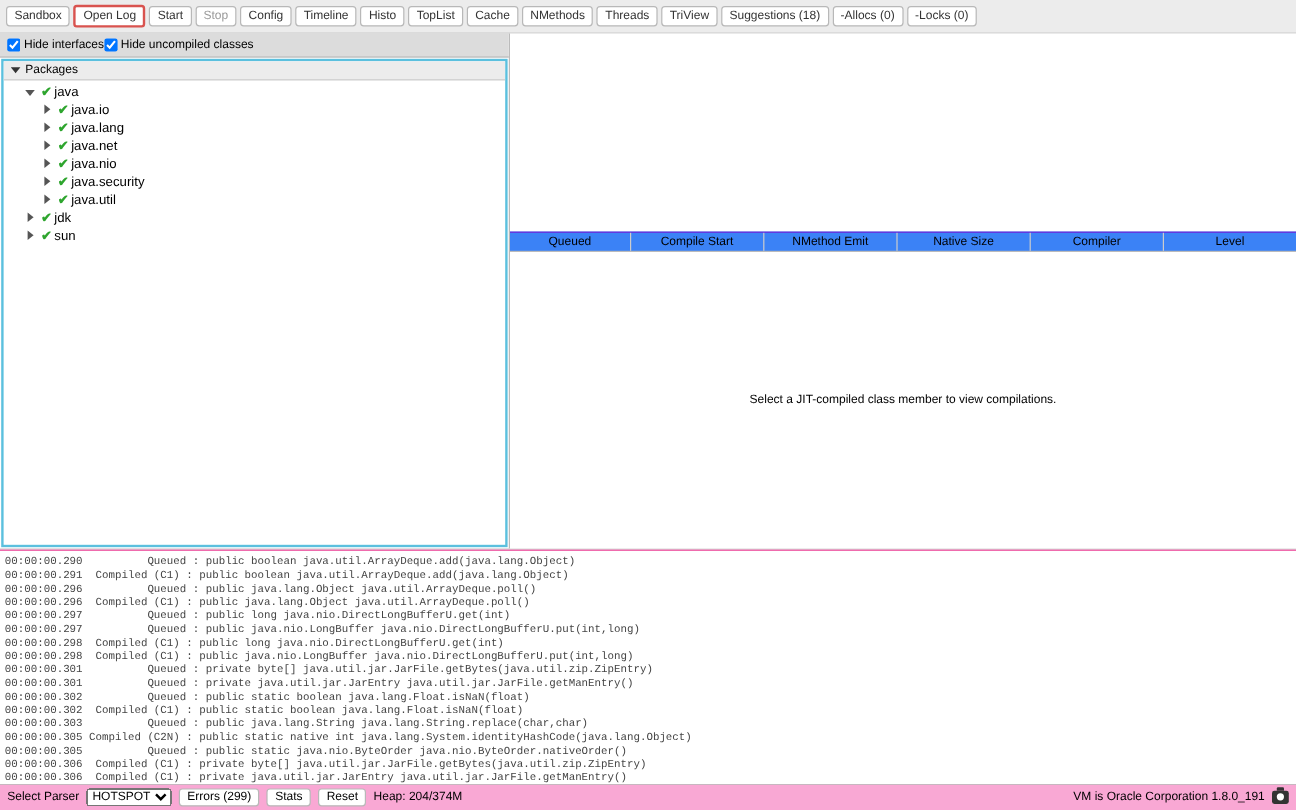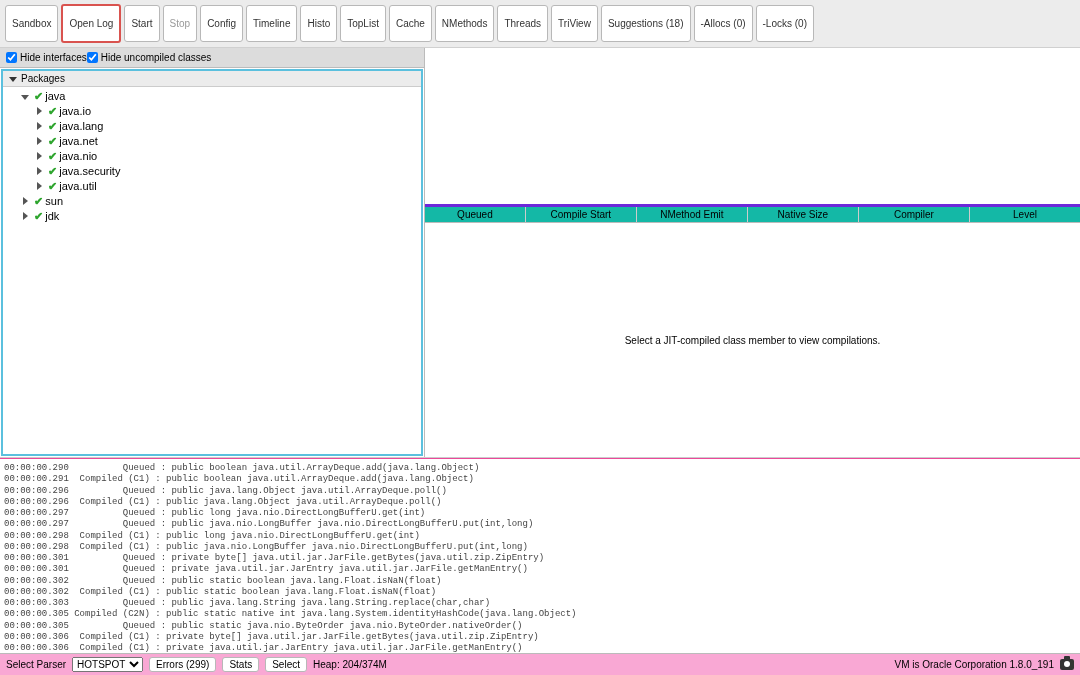--- a/index.html
+++ b/index.html
@@ -1,38 +1,38 @@
 <!DOCTYPE html>
 <html><head>
 <meta charset="utf-8">
 <style>
   * { box-sizing: border-box; margin: 0; padding: 0; }
   body { font-family: Arial, Helvetica, sans-serif; font-size: 11px; background: #fff; color: #000; width: 1080px; height: 675px; overflow: hidden; display: flex; flex-direction: column; }
   .toolbar { background: #ececec; padding: 4px 5px; display: flex; gap: 3px; align-items: center; border-bottom: 1px solid #d0d0d0; }
-  .tbtn { background: #fff; border: 1px solid #b8b8b8; border-radius: 3px; padding: 12px 6px; font-size: 10px; cursor: pointer; color: #333; text-align: center; }
+  .tbtn { background: #fff; border: 1px solid #b8b8b8; border-radius: 3px; padding: 2px 6px; font-size: 10px; cursor: pointer; color: #333; text-align: center; }
   .tbtn.highlighted { border: 2px solid #d9534f; }
   .tbtn.disabled { color: #999; }
   .middle { display: flex; flex: 1; min-height: 0; border-bottom: 1px solid #ccc; }
   .left-pane { width: 425px; display: flex; flex-direction: column; border-right: 1px solid #bbb; }
   .right-pane { flex: 1; display: flex; flex-direction: column; }
   .filter-bar { background: #dcdcdc; padding: 3px 6px; display: flex; align-items: center; font-size: 10px; border-bottom: 1px solid #bbb; height: 20px; }
   .filter-bar label, .filter-bar span { display: flex; align-items: center; gap: 3px; }
   .tree-wrap { flex: 1; border: 2px solid #5bc0de; margin: 1px; background: #fff; overflow: auto; }
   .tree-header { background: #ececec; padding: 2px 6px; font-size: 10px; border-bottom: 1px solid #ccc; }
   .tree-header .disclosure { display:inline-block; width:0;height:0;border-left:4px solid transparent;border-right:4px solid transparent;border-top:5px solid #333; margin-right:4px; vertical-align:middle;}
   .tree { padding: 2px 4px; }
   .node { padding: 1px 0; white-space: nowrap; }
   .node .arrow { display: inline-block; width: 8px; text-align: center; color: #555; font-size: 9px; }
   .arrow.right::before { content: ""; display:inline-block; width:0;height:0;border-top:4px solid transparent;border-bottom:4px solid transparent;border-left:5px solid #555; }
   .arrow.down::before { content: ""; display:inline-block; width:0;height:0;border-left:4px solid transparent;border-right:4px solid transparent;border-top:5px solid #555; }
   .check { color: #2ea52e; font-weight: bold; margin: 0 2px; }
   .indent-1 { padding-left: 14px; }
   .indent-2 { padding-left: 28px; }
   .right-top { flex: 1; background: #fff; }
-  .col-headers { display: flex; background: #14b8a6; border-top: 3px solid #6d28d9; border-bottom: 1px solid #bbb; font-size: 10px; }
+  .col-headers { display: flex; background: #3b82f6; border-top: 1px solid #6d28d9; border-bottom: 1px solid #bbb; font-size: 10px; }
   .col-headers > div { flex: 1; text-align: center; padding: 2px 4px; border-right: 1px solid #ccc; }
   .col-headers > div:first-child { flex: 0.9; }
   .col-headers > div:last-child { border-right: none; }
   .detail-body { flex: 1.5; display: flex; align-items: center; justify-content: center; font-size: 10px; color: #000; background: #fff; }
   .log { height: 195px; overflow: auto; font-family: "Courier New", monospace; font-size: 9px; line-height: 1.25; padding: 4px 4px; white-space: pre; background: #fff; color: #444; border-top:1px solid #ec4899; }
   .statusbar { background: #f9a8d4; border-top: 1px solid #bbb; padding: 3px 6px; display: flex; align-items: center; gap: 6px; font-size: 10px; }
   .statusbar .spacer { flex: 1; }
   .sbtn { background: #fff; border: 1px solid #b8b8b8; border-radius: 3px; padding: 1px 6px; font-size: 10px; cursor: pointer; }
   select.parser { font-size: 10px; }
   .camera { width:14px; height:11px; background:#333; display:inline-block; position:relative; border-radius:2px;}
@@ -80,22 +80,22 @@
         <div class="node indent-1"><span class="arrow down"></span> <span class="check">✔</span><span>java</span></div>
         <div id="java-children">
             <div class="node indent-2"><span class="arrow right"></span> <span class="check">✔</span><span>java.io</span></div>
             <div class="node indent-2"><span class="arrow right"></span> <span class="check">✔</span><span>java.lang</span></div>
             <div class="node indent-2"><span class="arrow right"></span> <span class="check">✔</span><span>java.net</span></div>
             <div class="node indent-2"><span class="arrow right"></span> <span class="check">✔</span><span>java.nio</span></div>
             <div class="node indent-2"><span class="arrow right"></span> <span class="check">✔</span><span>java.security</span></div>
             <div class="node indent-2"><span class="arrow right"></span> <span class="check">✔</span><span>java.util</span></div>
           </div>
         <div id="java-siblings">
+            <div class="node indent-1"><span class="arrow right"></span> <span class="check">✔</span><span>jdk</span></div>
             <div class="node indent-1"><span class="arrow right"></span> <span class="check">✔</span><span>sun</span></div>
-            <div class="node indent-1"><span class="arrow right"></span> <span class="check">✔</span><span>jdk</span></div>
           </div>
       </div>
     </div>
   </div>
 
   <div class="right-pane">
     <div class="right-top"></div>
     <div class="col-headers" id="col-headers">
         <div>Queued</div>
         <div>Compile Start</div>
@@ -134,18 +134,18 @@
 Finding eliminated allocations
 Found 0  eliminated allocations.
 Finding optimised locks
 Found 0 optimised locks.</div>
 
 <div class="statusbar">
   <span>Select Parser</span>
   <select class="parser"><option>HOTSPOT</option></select>
   <button class="sbtn">Errors (299)</button>
   <button class="sbtn">Stats</button>
-  <button class="sbtn">Select</button>
+  <button class="sbtn">Reset</button>
   <span>Heap: 204/374M</span>
   <span class="spacer"></span>
   <span>VM is Oracle Corporation 1.8.0_191</span>
   <span class="camera"></span>
 </div>
 
 </body></html>

